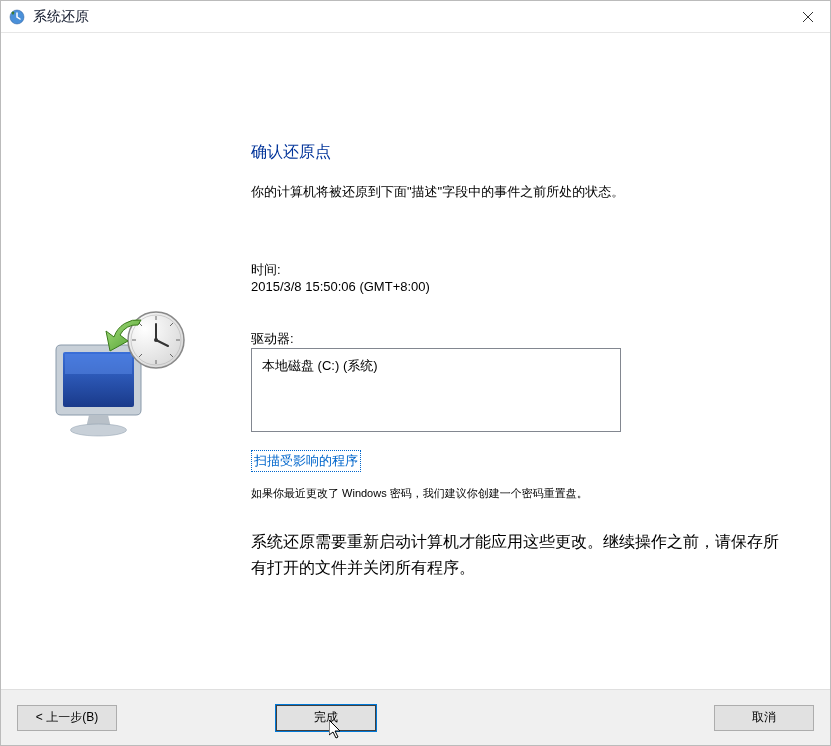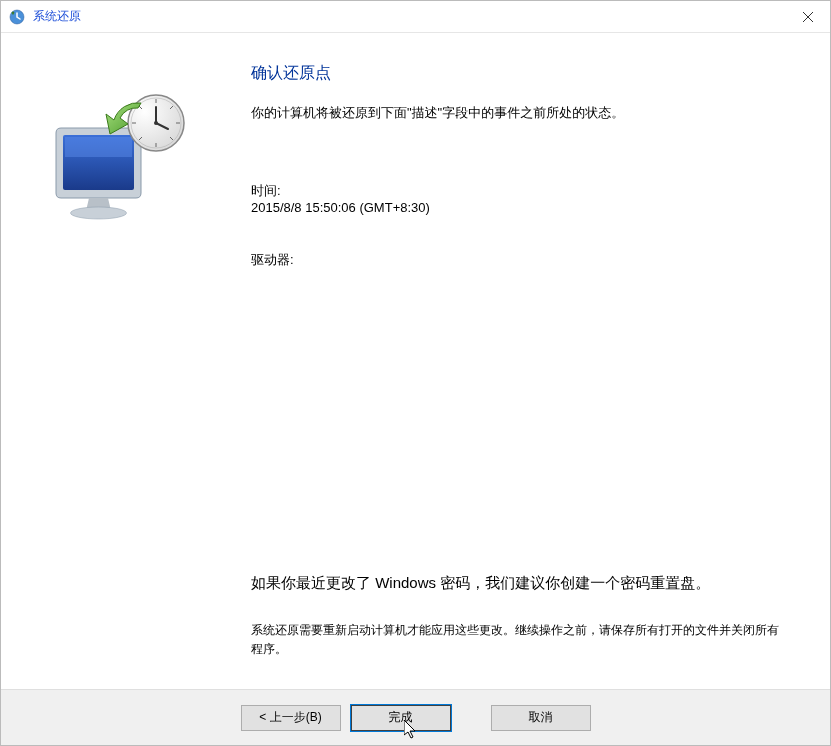--- a/index.html
+++ b/index.html
@@ -24,38 +24,39 @@
       display: flex;
       align-items: center;
       padding: 0 0 0 8px;
       border-bottom: 1px solid #e6e6e6;
     }
     .titlebar-icon {
       width: 16px; height: 16px;
       margin-right: 8px;
     }
     .titlebar-title {
-      font-size: 12px;
-      color: #1d4ed8;
+      font-size: 14px;
+      color: #0f172a;
       flex: 0 0 auto;
     }
     .titlebar-spacer { flex: 1; }
     .close-btn {
       width: 45px; height: 30px;
       display: flex; align-items: center; justify-content: center;
       cursor: pointer;
       color: #333;
       font-size: 14px;
     }
 
     .body-area {
       flex: 1;
       display: flex;
       background: #fff;
       position: relative;
+      align-items: center;
     }
     .left-panel {
       width: 230px;
       padding: 50px 20px 20px 40px;
     }
     .restore-icon {
       width: 150px; height: 150px;
     }
     .right-panel {
       flex: 1;
@@ -103,36 +104,36 @@
       margin-top: 18px;
       display: inline-block;
       color: #0066cc;
       border: 1px dotted #0066cc;
       padding: 1px 2px;
       cursor: pointer;
       font-size: 13px;
     }
     .spacer-flex { flex: 1; }
     .note1 {
-      font-size: 15px;
+      font-size: 11px;
       margin-bottom: 28px;
     }
     .note2 {
-      font-size: 12px;
+      font-size: 16px;
       line-height: 1.6;
       margin-bottom: 10px;
     }
 
     .footer {
       height: 56px;
       background: #f0f0f0;
       border-top: 1px solid #dfdfdf;
       display: flex;
       align-items: center;
-      justify-content: center;
+      justify-content: space-between;
       padding: 0 16px;
       gap: 10px;
     }
     .btn {
       min-width: 100px;
       height: 26px;
       background: #e1e1e1;
       border: 1px solid #adadad;
       font-size: 12px;
       font-family: inherit;
@@ -223,24 +224,30 @@
         </g>
       </svg>
     </div>
 
     <div class="right-panel">
       <h1 class="heading">确认还原点</h1>
       <div class="subtitle">你的计算机将被还原到下面"描述"字段中的事件之前所处的状态。</div>
 
       <div class="field-row">
         <div class="field-label">时间:</div>
-        <div class="field-value">2015/8/8 15:50:06 (GMT+8:30)</div>
+        <div class="field-value">2015/3/8 15:50:06 (GMT+8:00)</div>
       </div>
       <div class="field-row drives-row">
         <div class="field-label">驱动器:</div>
+        <div>
+          <div class="drives-box">
+            <div>本地磁盘 (C:) (系统)</div>
+          </div>
+          <a class="scan-link">扫描受影响的程序</a>
+        </div>
       </div>
 
       <div class="spacer-flex"></div>
 
       <div class="note1">如果你最近更改了 Windows 密码，我们建议你创建一个密码重置盘。</div>
       <div class="note2">系统还原需要重新启动计算机才能应用这些更改。继续操作之前，请保存所有打开的文件并关闭所有程序。</div>
     </div>
   </div>
 
   <div class="footer">

